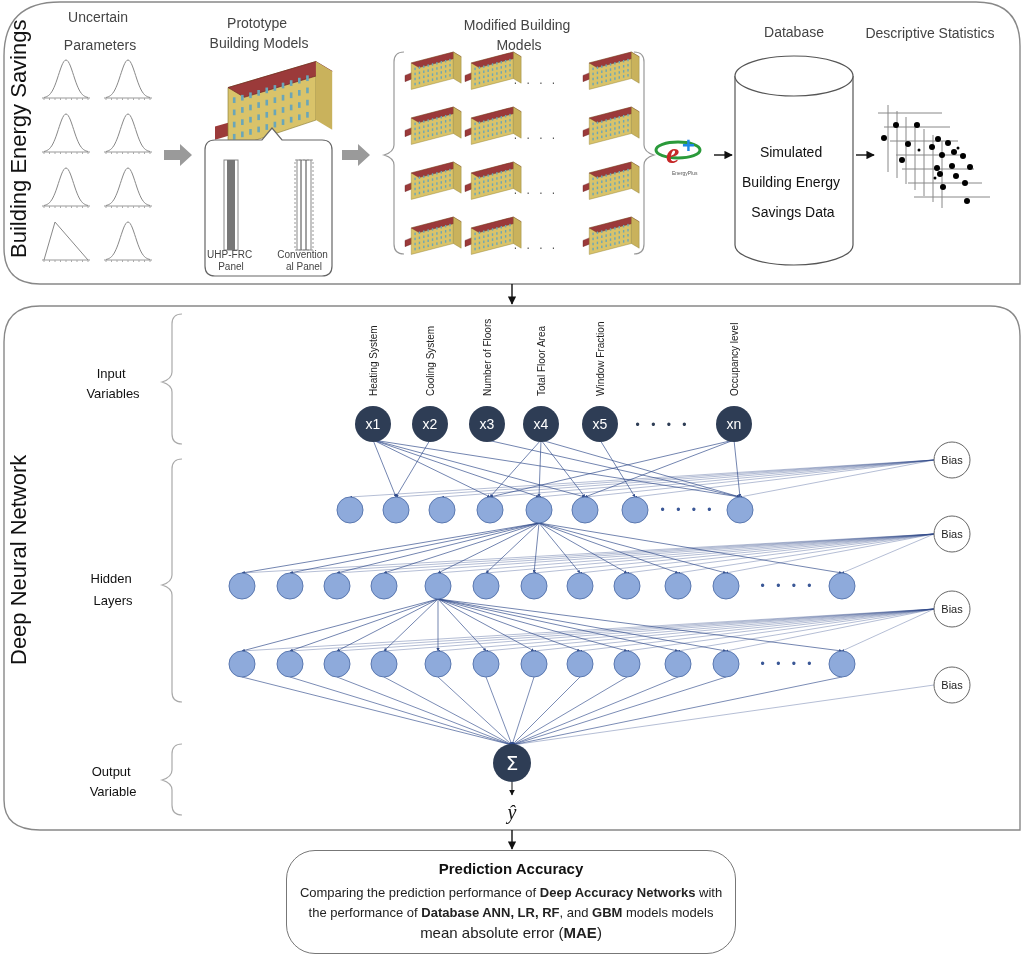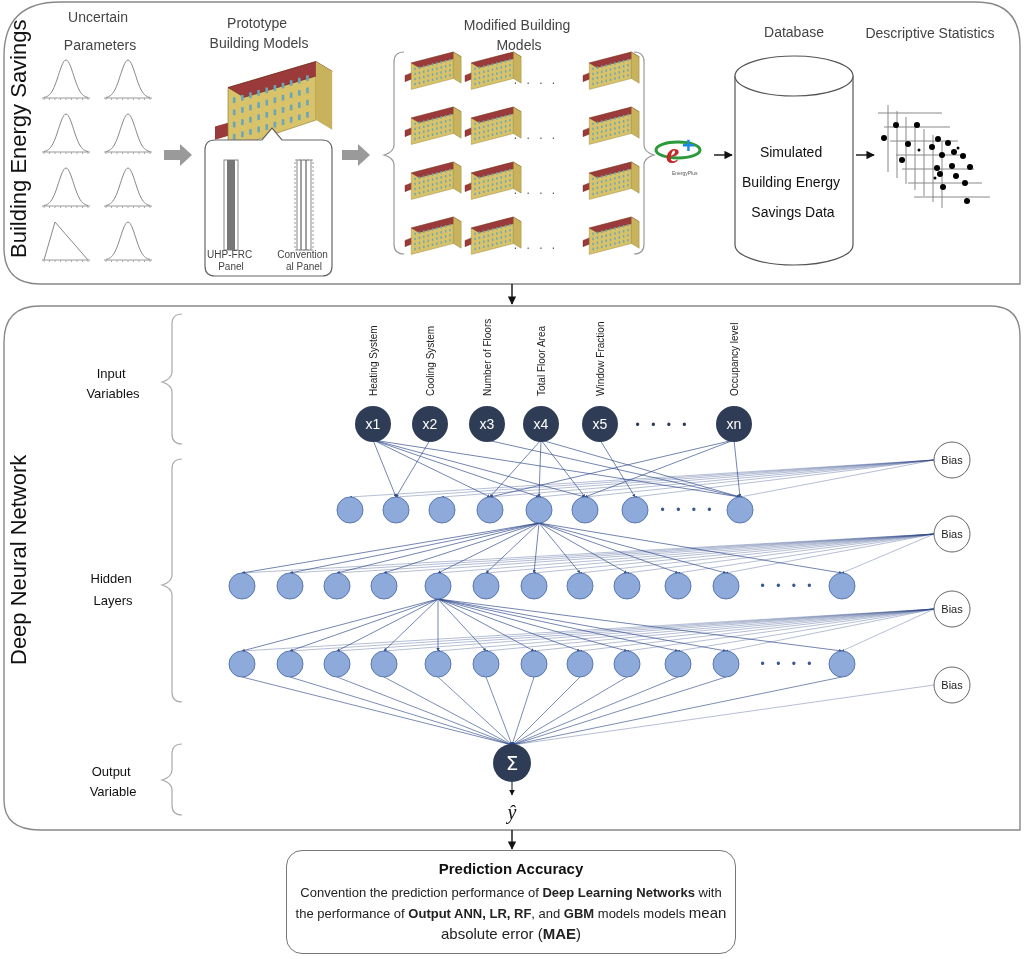--- a/index.html
+++ b/index.html
@@ -2,21 +2,21 @@
 <html><head>
 <meta charset="utf-8">
 <style>
   html, body { margin:0; padding:0; background:#ffffff; }
   body { width:1024px; height:959px; position:relative; overflow:hidden;
          font-family:"Liberation Sans", sans-serif; color:#222; }
   #canvas { position:absolute; left:0; top:0; width:1024px; height:959px; }
   .lbl { font-family:"Liberation Sans", sans-serif; fill:#444; }
   .lbl-dark { font-family:"Liberation Sans", sans-serif; fill:#111; }
   .bottom-box { position:absolute; left:286px; top:850px; width:450px; height:104px;
-    border:1.4px solid #777; border-radius:16px; background:#fff; box-sizing:border-box;
+    border:1.4px solid #777; border-radius:29px; background:#fff; box-sizing:border-box;
     text-align:center; font-family:"Liberation Sans", sans-serif; }
   .bottom-title { font-weight:bold; font-size:15px; margin-top:9px; color:#111; }
   .bottom-body { font-size:13px; line-height:20px; margin-top:6px; color:#222; padding:0 8px; }
   .bottom-body b { font-weight:bold; }
   .bottom-body .big { font-size:15px; }
 </style>
 </head>
 <body>
 
 <svg id="canvas" width="1024" height="959" viewBox="0 0 1024 959" xmlns="http://www.w3.org/2000/svg">
@@ -997,14 +997,14 @@
         <line x1="512" y1="782" x2="512" y2="795" stroke="#111" stroke-width="1" marker-end="url(#arr)"></line>
         <text x="512" y="819" font-size="20" font-style="italic" fill="#111" text-anchor="middle" font-family="'Liberation Serif', serif">ŷ</text>
       </g>
   </g>
 
   <line x1="512" y1="830" x2="512" y2="849" stroke="#111" stroke-width="1.4" marker-end="url(#arr)"></line>
 </svg>
 
 <div class="bottom-box">
   <div class="bottom-title">Prediction Accuracy</div>
-  <div class="bottom-body" id="result-body"><span>Convention the prediction performance of </span><b>Deep Learning Networks</b><span> with the performance of </span><b>Output ANN, LR, RF</b><span>, and </span><b>GBM</b><span> models models </span><span class="big">mean absolute error (</span><b class="big">MAE</b><span class="big">)</span></div>
+  <div class="bottom-body" id="result-body"><span>Comparing the prediction performance of </span><b>Deep Accuracy Networks</b><span> with the performance of </span><b>Database ANN, LR, RF</b><span>, and </span><b>GBM</b><span> models models </span><span class="big">mean absolute error (</span><b class="big">MAE</b><span class="big">)</span></div>
 </div>
 
 </body></html>

